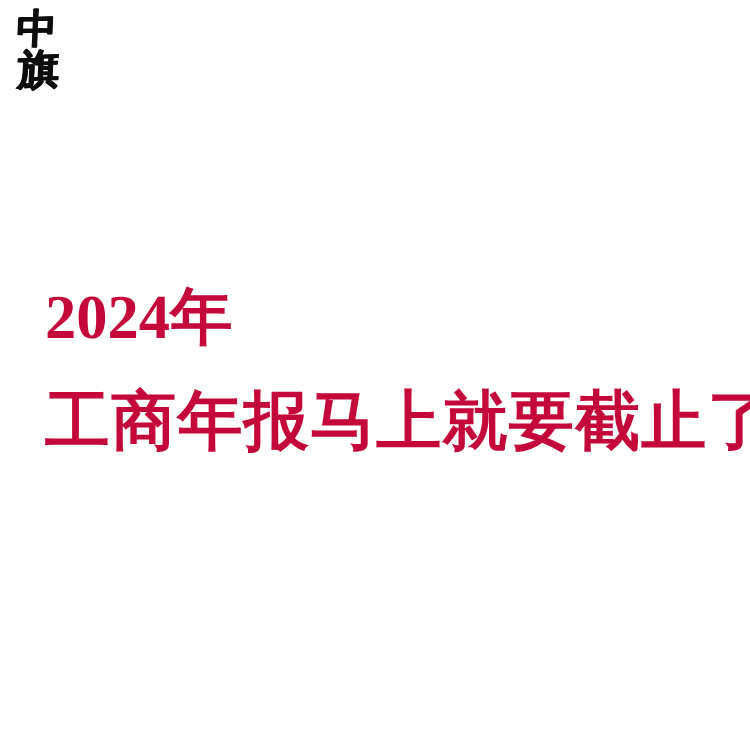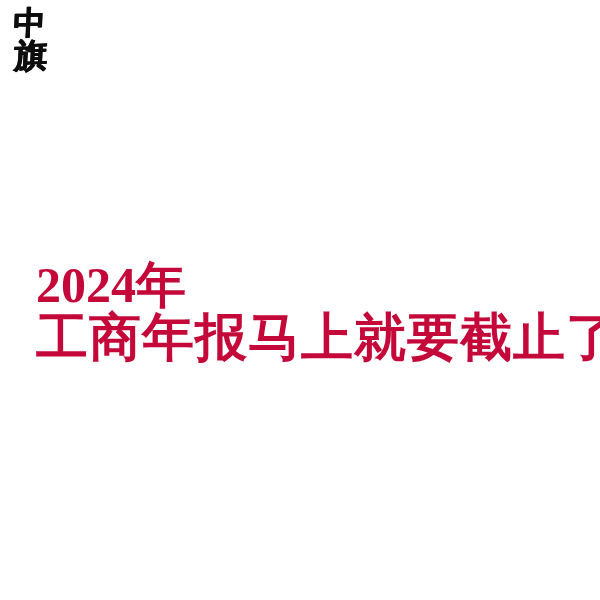--- a/index.html
+++ b/index.html
@@ -104,21 +104,20 @@
     position: absolute;
     left: 36px;
     top: 112px;            
     color: #c4093a;
     font-family: "Liberation Serif", "DejaVu Serif", serif;
     font-weight: 700;
     font-size: 50px;
     line-height: 56px;
     white-space: nowrap;
     letter-spacing: 0px;
-    margin-top: 32px;
   }
 
   .headline-2 {
     position: absolute;
     left: 36px;
     top: 194px;            
     color: #c4093a;
     font-family: "Liberation Serif", "DejaVu Serif", serif;
     font-weight: 700;
     font-size: 52px;

